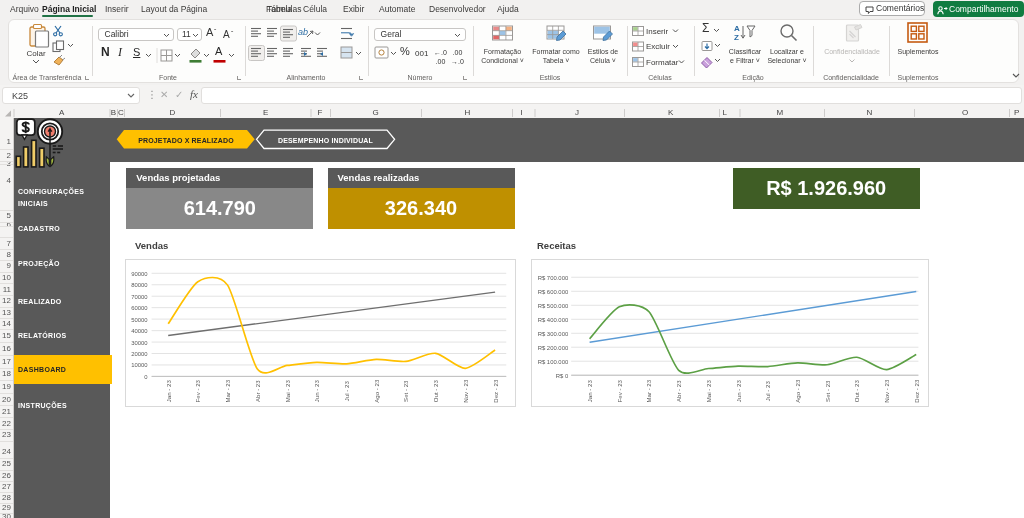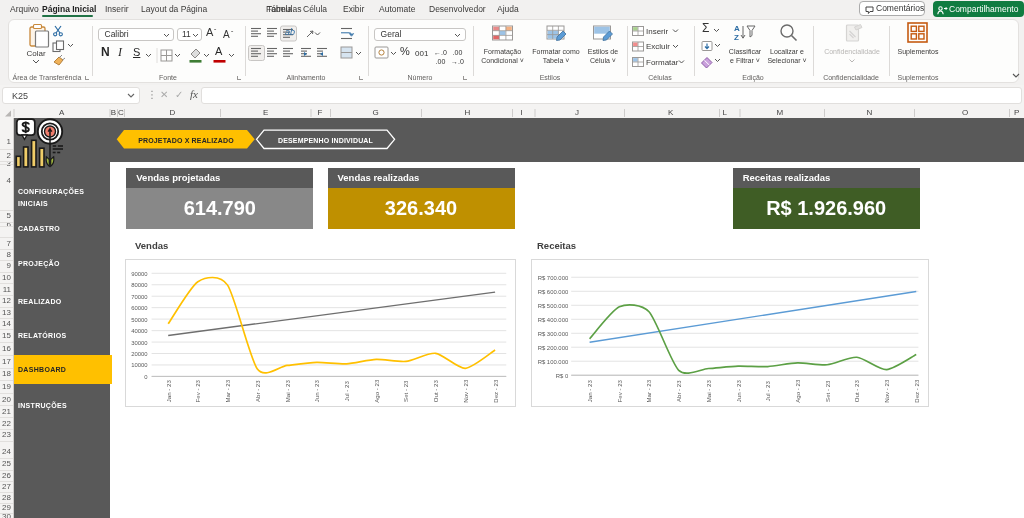--- a/index.html
+++ b/index.html
@@ -258,21 +258,21 @@
             <path d="M1,1 l2.5,2.5 L6,1" fill="none" stroke="#555" stroke-width="1"></path>
           </svg></div>
         <span class="rbtxt" style="left:197px;top:8px;font-size:11px;color:#333;">A</span>
         <span class="rbtxt" style="left:205px;top:7px;font-size:7px;">ˆ</span>
         <span class="rbtxt" style="left:214px;top:9.5px;font-size:10px;color:#333;">A</span>
         <span class="rbtxt" style="left:222px;top:9px;font-size:7px;">ˇ</span>
         <span class="rbtxt" style="left:92px;top:28px;font-size:12px;font-weight:bold;color:#262626;">N</span>
         <span class="rbtxt" style="left:109px;top:28px;font-size:12px;font-style:italic;color:#262626;font-family:'Liberation Serif',serif;">I</span>
         <span class="rbtxt" style="left:124px;top:28px;font-size:11px;color:#262626;text-decoration:underline;">S</span>
         <span class="rbtxt" style="left:206px;top:26.5px;font-size:11px;color:#262626;">A</span>
-        <span class="rbtxt" style="left:276px;top:8px;font-size:9px;color:#2d6da4;font-style:italic;">ab</span>
+        <span class="rbtxt" style="left:289px;top:8px;font-size:9px;color:#2d6da4;font-style:italic;">ab</span>
         <div class="combo" style="left:364.6px;top:8px;width:92px;height:13px;line-height:11px;padding-left:6px;">Geral<svg style="position:absolute;right:4px;top:4px;" width="7" height="5">
             <path d="M1,1 l2.5,2.5 L6,1" fill="none" stroke="#555" stroke-width="1"></path>
           </svg></div>
         <span class="rbtxt" style="left:391px;top:27px;font-size:11px;color:#333;">%</span>
         <span class="rbtxt" style="left:406px;top:29px;font-size:8px;color:#333;">001</span>
         <span class="rbtxt" style="left:425px;top:27.5px;font-size:7px;color:#333;">←.0<br>.00</span>
         <span class="rbtxt" style="left:442px;top:27.5px;font-size:7px;color:#333;">.00<br>→.0</span>
         <div class="rbtxt" style="left:448.5px;top:26.5px;width:90px;">
           <div>Formatação</div>
           <div>Condicional ˅</div>
@@ -474,21 +474,20 @@
 </svg>
     <div class="card" style="left:126.3px;">
 <div class="cardhdr">Vendas projetadas</div>
 <div class="cardval" style="background:#888888;">614.790</div>
 </div>
       <div class="card" style="left:327.5px;">
 <div class="cardhdr">Vendas realizadas</div>
 <div class="cardval" style="background:#BF9000;">326.340</div>
 </div>
       <div class="card" style="left:732.7px;">
-<div class="cardhdr">Receitas realizadas</div>
 <div class="cardval" style="background:#3F5D25;">R$ 1.926.960</div>
 </div>
     <svg class="abs panel" style="left:125.2px;top:140.5px;" width="391" height="148" viewBox="0 0 391 148">
         <g transform="translate(-125.2,-258.5)">
           <line x1="149.5" y1="272.0" x2="509" y2="272.0" stroke="#e3e3e3" stroke-width="1"></line>
           <line x1="149.5" y1="283.6" x2="509" y2="283.6" stroke="#e3e3e3" stroke-width="1"></line>
           <line x1="149.5" y1="295.2" x2="509" y2="295.2" stroke="#e3e3e3" stroke-width="1"></line>
           <line x1="149.5" y1="306.8" x2="509" y2="306.8" stroke="#e3e3e3" stroke-width="1"></line>
           <line x1="149.5" y1="318.4" x2="509" y2="318.4" stroke="#e3e3e3" stroke-width="1"></line>
           <line x1="149.5" y1="330.1" x2="509" y2="330.1" stroke="#e3e3e3" stroke-width="1"></line>

